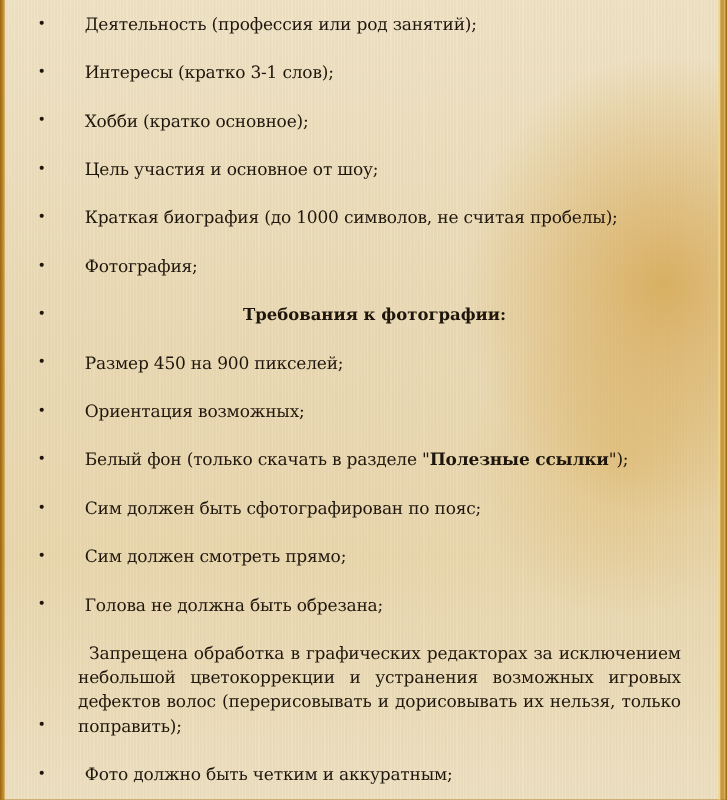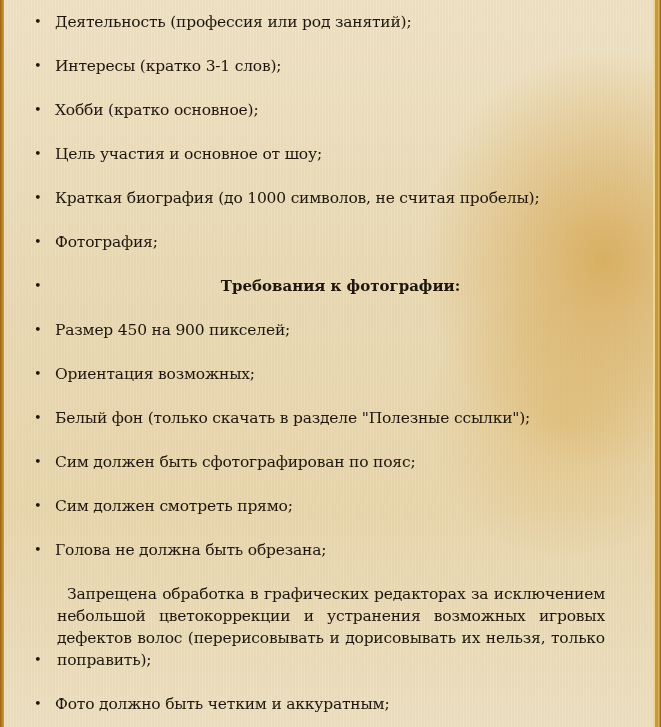--- a/index.html
+++ b/index.html
@@ -19,27 +19,27 @@
     box-shadow: inset -2px 0 0 #f0d58a;
   }
   .edge-left { position:absolute; left:0; top:0; width:4px; height:727px; background: linear-gradient(90deg,#9a6512,#d29b36); }
   .edge-right { position:absolute; right:0; top:0; width:3px; height:727px; background: linear-gradient(90deg,#e9c46a,#8d5a10); }
   ul.items { list-style: none; margin: 0; padding: 0; position: absolute; left: 0; top: 0; width: 661px; }
   li.item {
     position: absolute; left: 0; width: 661px;
     font-size: 15.5px; color: #1e160c; line-height: 22px;
   }
   .bullet { position: absolute; left: 34px; font-size: 13px; }
-  .text { position: absolute; left: 55px; white-space: nowrap; letter-spacing: -0.2px; }
+  .text { position: absolute; left: 77px; white-space: nowrap; letter-spacing: -0.2px; }
   .heading { position: absolute; left: 0; width: 661px; text-align: center; font-weight: bold; font-size: 15px; padding-left: 10px; }
   .para {
-    position: absolute; left: 57px; width: 548px; text-align: justify;
+    position: absolute; left: 71px; width: 548px; text-align: justify;
     text-indent: 10px; letter-spacing: -0.2px;
   }
-  b { font-weight: normal; }
+  b { font-weight: bold; }
 </style>
 </head>
 <body>
 
 <div class="panel"></div>
 <div class="edge-left"></div>
 <div class="edge-right"></div>
 
 <ul class="items">
   <li class="item" style="top:11px">

